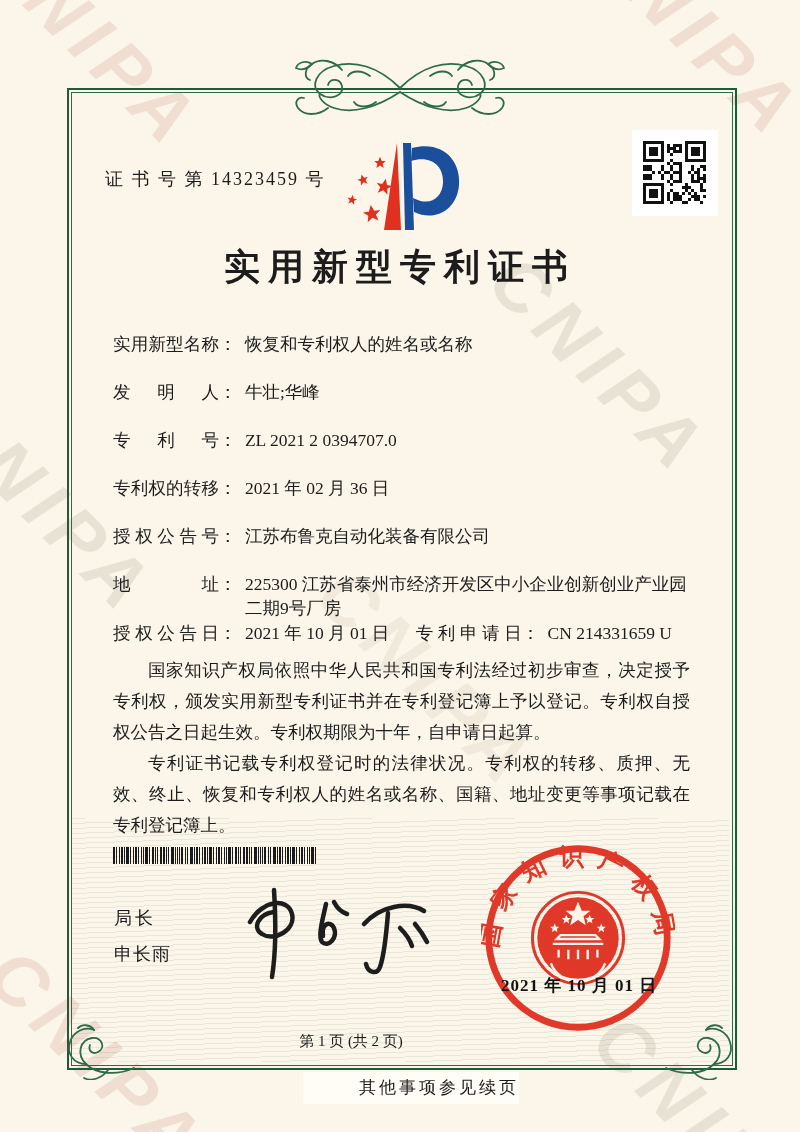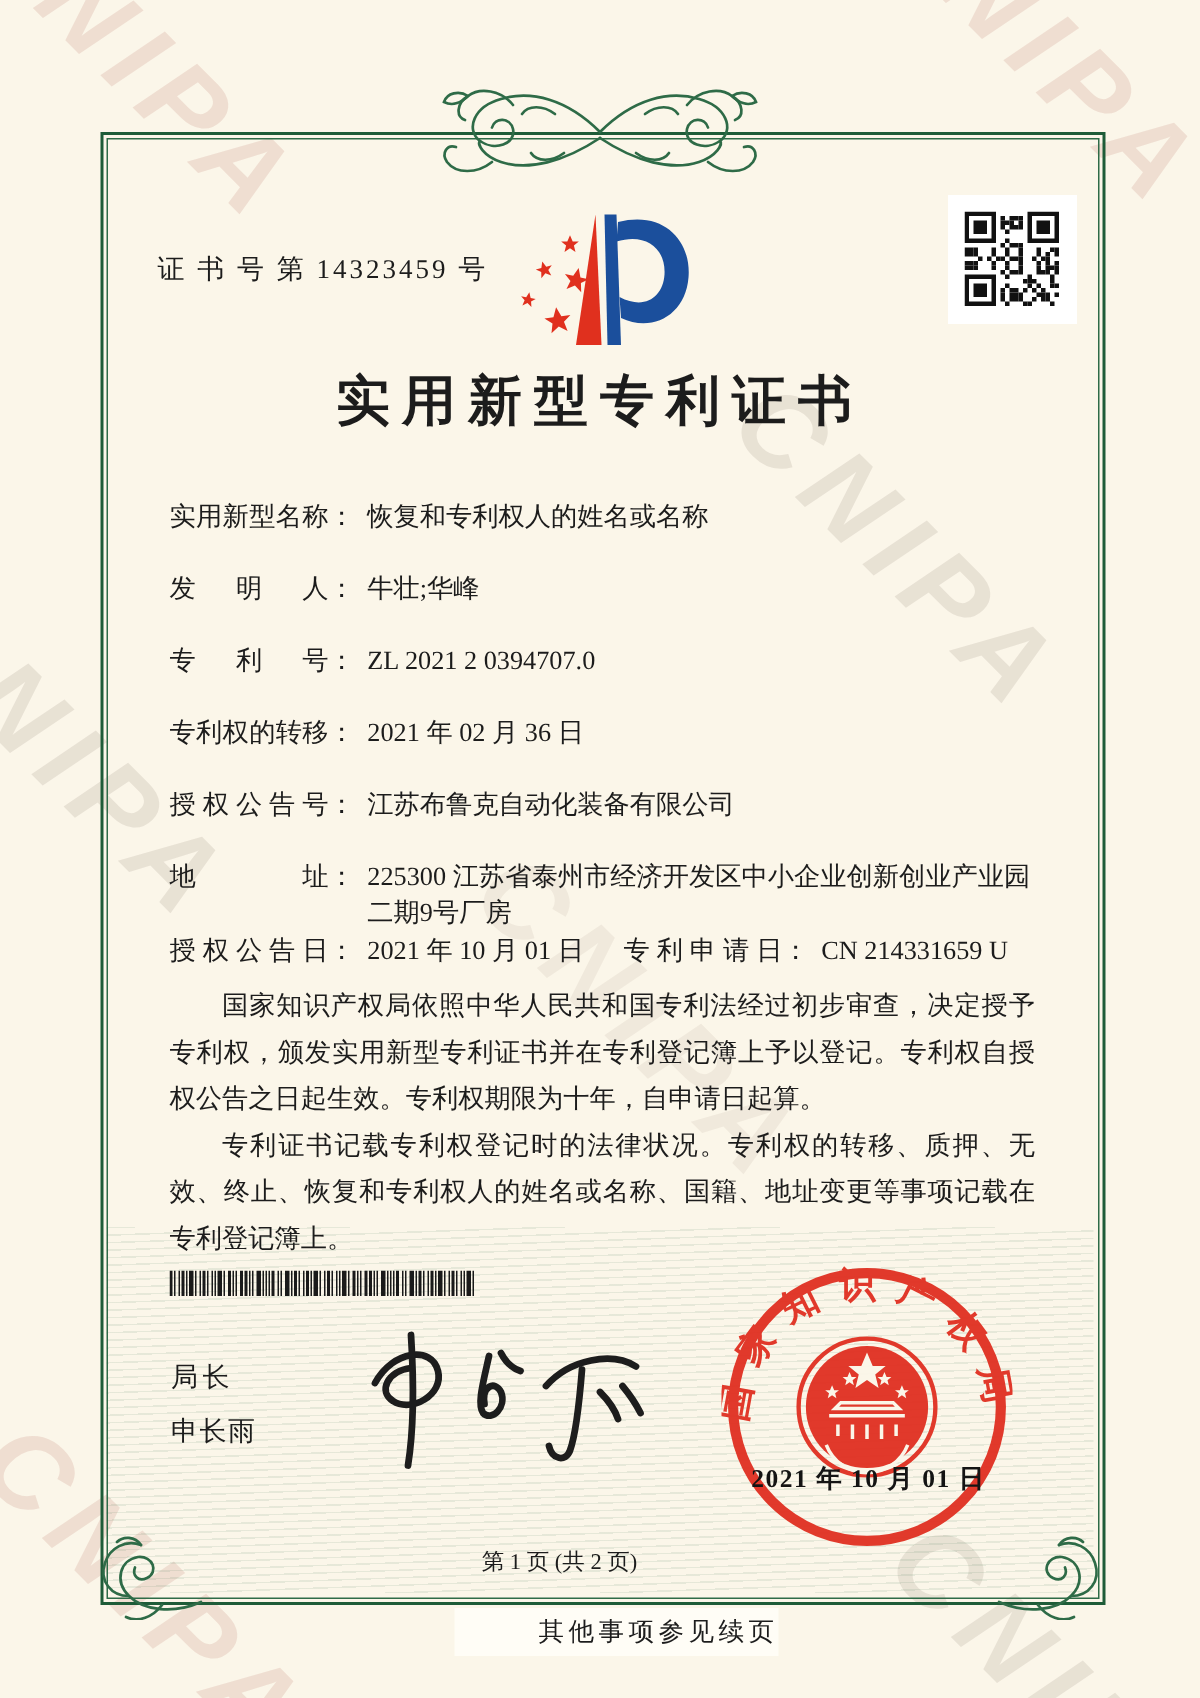--- a/index.html
+++ b/index.html
@@ -45,21 +45,21 @@
   .signer-title{position:absolute;left:114px;top:906px;font-family:"Liberation Sans","DejaVu Sans",sans-serif;
          font-size:18px;letter-spacing:3px;z-index:3;}
   .signer-name{position:absolute;left:114px;top:942px;font-family:Liberation Mono, monospace;
          font-size:18px;letter-spacing:1px;z-index:3;}
   .signature{position:absolute;left:222px;top:884px;z-index:3;}
   
   .seal{position:absolute;left:481px;top:841px;z-index:4;}
   .seal-date{position:absolute;left:486px;top:974px;width:186px;text-align:center;font-size:17px;
          font-weight:bold;color:#141414;letter-spacing:1px;z-index:5;}
   
-  .page-num{position:absolute;left:82px;top:1032px;width:582px;text-align:center;font-size:15px;z-index:3;}
+  .page-num{position:absolute;left:60px;top:1032px;width:582px;text-align:center;font-size:15px;z-index:3;}
   .footer-note{position:absolute;left:303px;top:1072px;width:216px;height:32px;background:#fffdf6;
          text-align:right;line-height:32px;font-size:17px;letter-spacing:3px;z-index:3;}
 </style>
 </head>
 <body>
 
 <div class="page">
 
   <svg width="0" height="0" style="position:absolute" aria-hidden="true">
     <defs>

